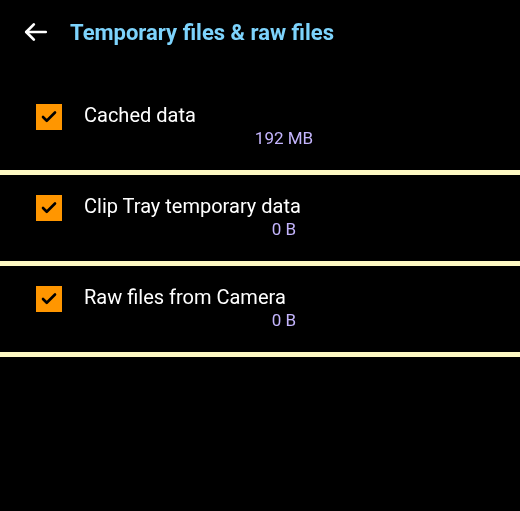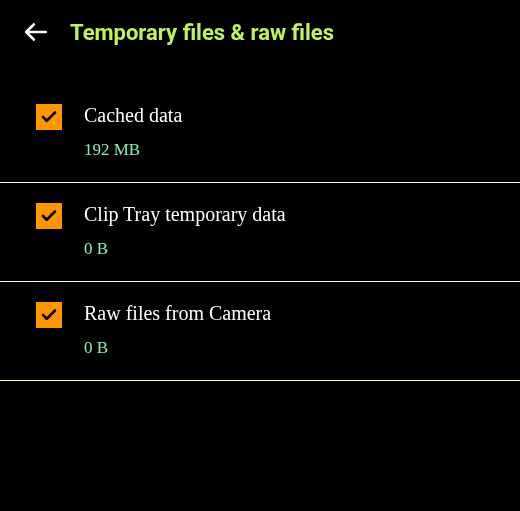--- a/index.html
+++ b/index.html
@@ -29,32 +29,31 @@
       margin-right: 20px;
       cursor: pointer;
     }
     .back-icon svg {
       width: 26px;
       height: 26px;
     }
     .page-title {
       font-size: 22px;
       font-weight: 700;
-      color: #bef264;
+      color: #7dd3fc;
     }
     .list {
       padding: 20px 0 0 0;
     }
     .list-item {
       display: flex;
       align-items: flex-start;
       padding: 18px 36px 22px 36px;
-      border-bottom: 1px solid #fef9c3;
+      border-bottom: 5px solid #fef9c3;
       cursor: pointer;
-      font-family: Liberation Serif, serif;
     }
     .checkbox {
       width: 26px;
       height: 26px;
       background: #ff9600;
       display: flex;
       align-items: center;
       justify-content: center;
       flex-shrink: 0;
       margin-right: 22px;
@@ -70,22 +69,23 @@
     }
     .item-label {
       font-size: 20px;
       font-weight: 400;
       color: #fff;
       line-height: 1.3;
     }
     .item-size {
       font-size: 17px;
       font-weight: 400;
-      color: #86efac;
-      margin-top: 12px;
+      color: #c4b5fd;
+      margin-top: 0;
+      text-align: center;
     }
   </style>
 </head>
 <body>
 
 <div class="header">
   <div class="back-icon">
     <svg viewBox="0 0 24 24" fill="none" stroke="#ffffff" stroke-width="2.5" stroke-linecap="round" stroke-linejoin="round">
       <line x1="21" y1="12" x2="3" y2="12"></line>
       <polyline points="10 19 3 12 10 5"></polyline>

